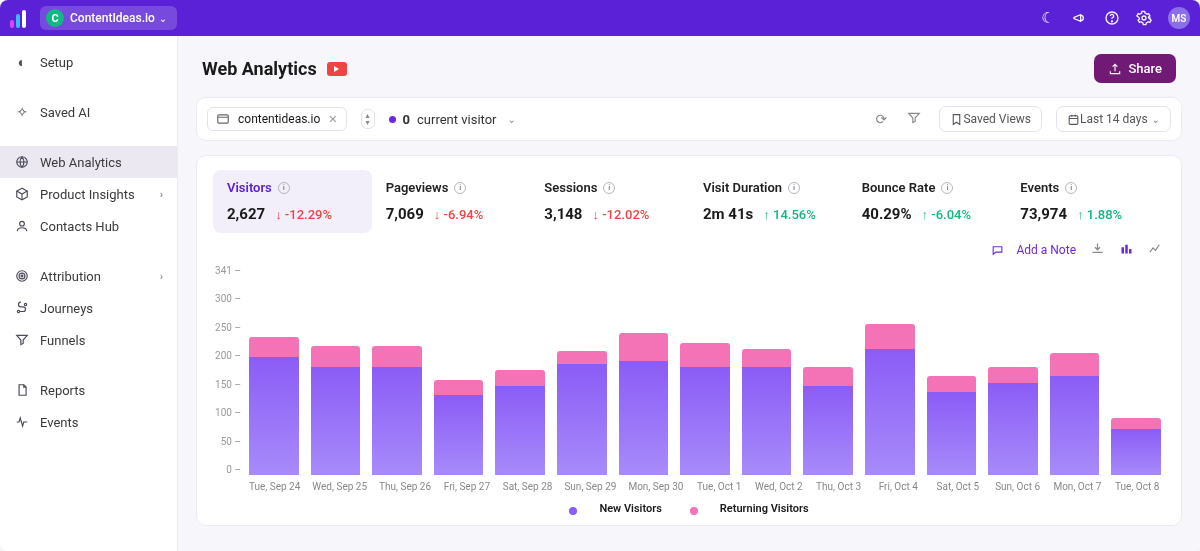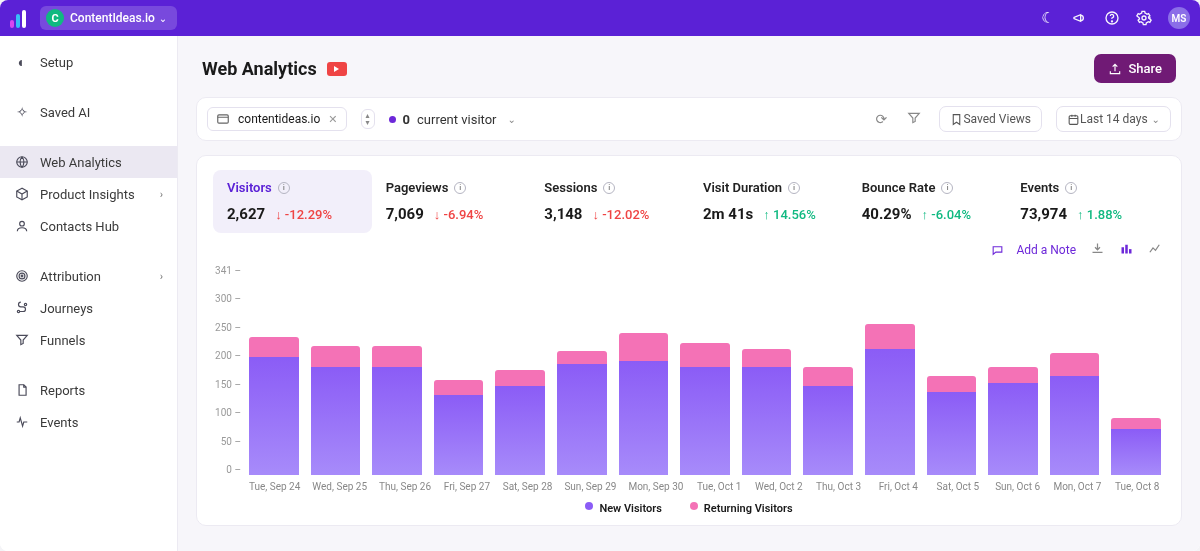--- a/index.html
+++ b/index.html
@@ -62,21 +62,21 @@
   .chart-wrap { display:flex; margin-top:6px; }
   .y-axis { width:32px; display:flex; flex-direction:column; justify-content:space-between; align-items:flex-end; font-size:10px; color:#999; padding-right:4px; height:210px; }
   .plot { flex:1; display:flex; align-items:flex-end; gap:12px; height:210px; padding:0 4px; }
   .bar-col { flex:1; display:flex; flex-direction:column; align-items:center; }
   .bar-stack { width:100%; display:flex; flex-direction:column; justify-content:flex-end; border-radius:3px 3px 0 0; overflow:hidden; }
   .seg-ret { background:#f472b6; }
   .seg-new { background:linear-gradient(180deg,#8b5cf6,#a78bfa); }
   .x-labels { display:flex; margin-left:32px; gap:12px; padding:6px 4px 0; }
   .x-labels span { flex:1; text-align:center; font-size:10px; color:#888; white-space:nowrap; }
   .legend { display:flex; justify-content:center; gap:28px; margin-top:10px; font-size:11px; font-weight:600; }
-  .legend .item { display:flex; align-items:flex-start; gap:6px; }
+  .legend .item { display:flex; align-items:flex-end; gap:22px; }
   .legend .sw { width:8px; height:8px; border-radius:50%; }
 </style>
 </head>
 <body>
 
 <div class="app">
 
   <div class="topbar">
     <div class="logo-mark">
       <span style="height:8px"></span>

